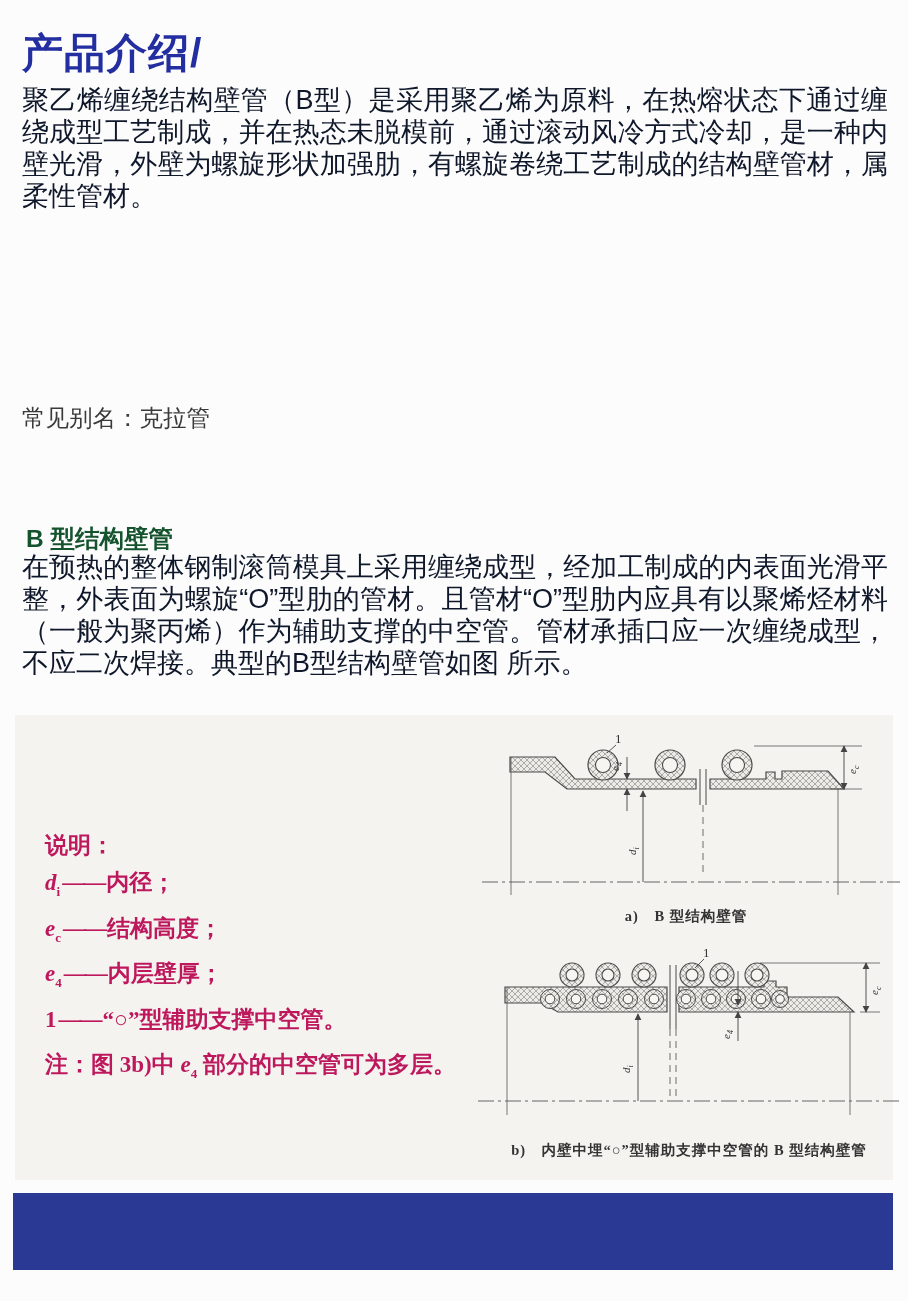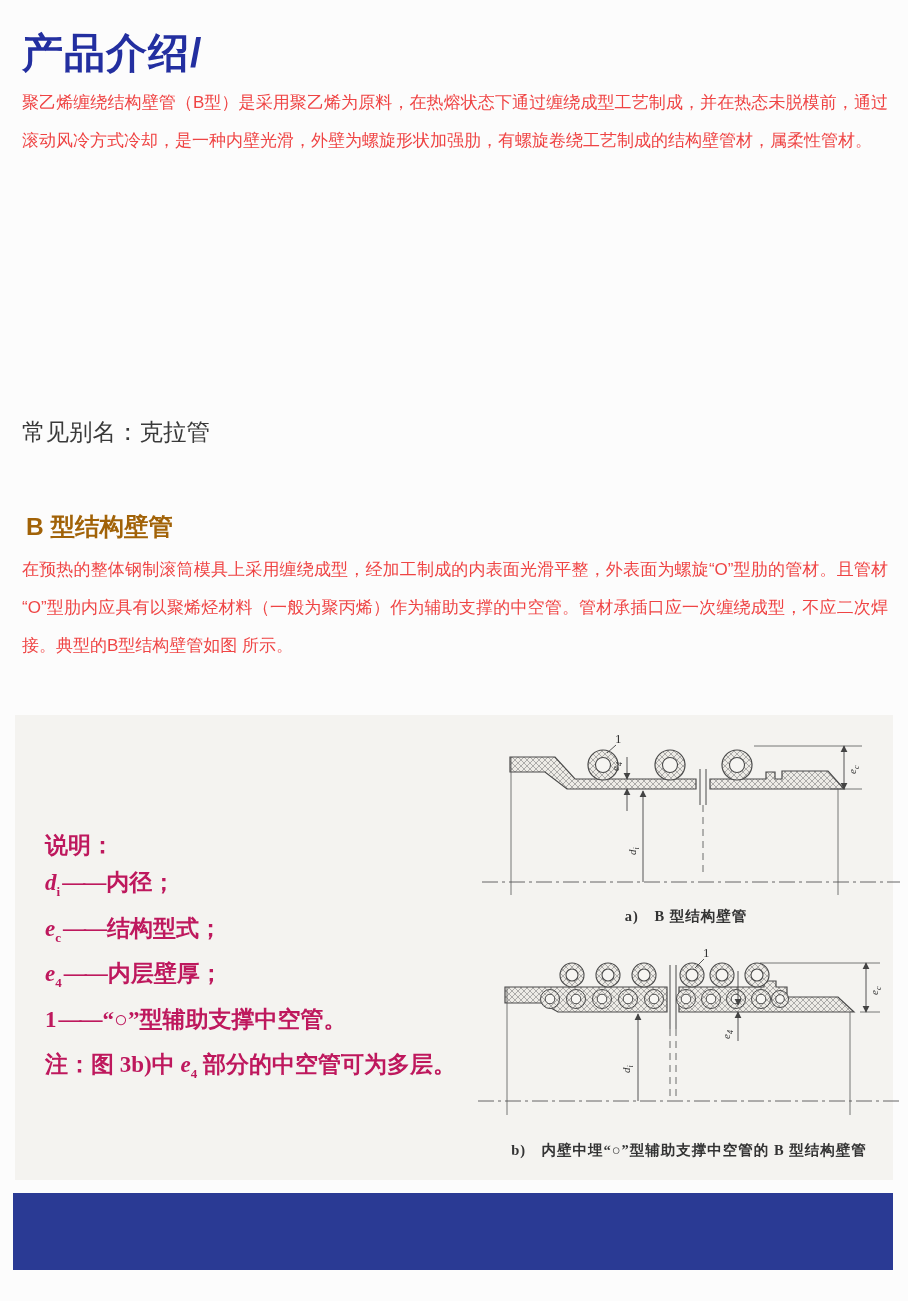--- a/index.html
+++ b/index.html
@@ -1,23 +1,23 @@
 <!DOCTYPE html>
 <html lang="zh"><head>
 <meta charset="utf-8">
 <style>
   html,body{margin:0;padding:0;background:#ffffff;}
   .page{position:relative;width:908px;height:1301px;background:#fcfcfc;overflow:hidden;
         font-family:"Liberation Sans","DejaVu Sans",sans-serif;padding-left:26px;}
   .h1{position:absolute;left:22px;font-size:41px;font-weight:bold;color:#232fa0;
       letter-spacing:1px;}
-  .para{position:absolute;left:22px;width:866px;font-size:17px;line-height:38px;
-        color:#ef4444;text-align:justify;}
+  .para{position:absolute;left:22px;width:866px;font-size:27px;line-height:32px;
+        color:#0f172a;text-align:justify;}
   .alias{position:absolute;left:22px;font-size:23.5px;color:#3a3a3a;}
-  .subtitle{position:absolute;left:26px;font-size:24.5px;font-weight:600;color:#a16207;}
+  .subtitle{position:absolute;left:26px;font-size:24.5px;font-weight:600;color:#14532d;margin-top:12px;}
   .figure{position:absolute;left:15px;top:715px;width:878px;height:465px;background:#f4f3f0;}
   .legend{position:absolute;left:30px;top:112px;width:420px;color:#be185d;
           font-family:"Liberation Serif","DejaVu Serif",serif;font-weight:bold;
           font-size:23px;line-height:37px;}
   .legend .sym{font-style:italic;font-family:"Liberation Serif","DejaVu Serif",serif;}
   .legend sub{font-size:13px;}
   .legend .dash{letter-spacing:-2px;padding:0 2px;}
   .diagram{position:absolute;}
   .dia-a{left:455px;top:12px;}
   .dia-b{left:455px;top:228px;}
@@ -27,34 +27,34 @@
   .caption{font-size:14.5px;font-weight:bold;letter-spacing:1px;}
   .footer-bar{position:absolute;left:13px;top:1193px;width:880px;height:77px;background:#2a3a94;}
 </style>
 </head>
 <body>
 
 <div class="page">
 
   <div class="h1" style="top:26px">产品介绍/</div>
   <div class="para" style="top:84px">聚乙烯缠绕结构壁管（B型）是采用聚乙烯为原料，在热熔状态下通过缠绕成型工艺制成，并在热态未脱模前，通过滚动风冷方式冷却，是一种内壁光滑，外壁为螺旋形状加强肋，有螺旋卷绕工艺制成的结构壁管材，属柔性管材。</div>
-  <div class="alias" style="top:416px">常见别名：克拉管</div>
+  <div class="alias" style="top:402px">常见别名：克拉管</div>
 
   <div class="subtitle" style="top:510px">B 型结构壁管</div>
   <div class="para" style="top:551px">在预热的整体钢制滚筒模具上采用缠绕成型，经加工制成的内表面光滑平整，外表面为螺旋“O”型肋的管材。且管材“O”型肋内应具有以聚烯烃材料（一般为聚丙烯）作为辅助支撑的中空管。管材承插口应一次缠绕成型，不应二次焊接。典型的B型结构壁管如图 所示。</div>
 
   <div class="figure">
 
     <div class="legend">
       <div>说明：</div>
       <div>
         <span class="sym">d</span><sub>i</sub><span class="dash">——</span><span>内径；</span>
       </div>
       <div>
-        <span class="sym">e</span><sub>c</sub><span class="dash">——</span><span>结构型式；</span>
+        <span class="sym">e</span><sub>c</sub><span class="dash">——</span><span>结构高度；</span>
       </div>
       <div>
         <span class="sym">e</span><sub>4</sub><span class="dash">——</span><span>内层壁厚；</span>
       </div>
       <div>
         <span>1</span><sub></sub><span class="dash">——</span><span>“○”型辅助支撑中空管。</span>
       </div>
       <div>
         <span>注：图 3b)中 </span><span class="sym">e</span><sub>4</sub><span> 部分的中空管可为多层。</span>
       </div>

